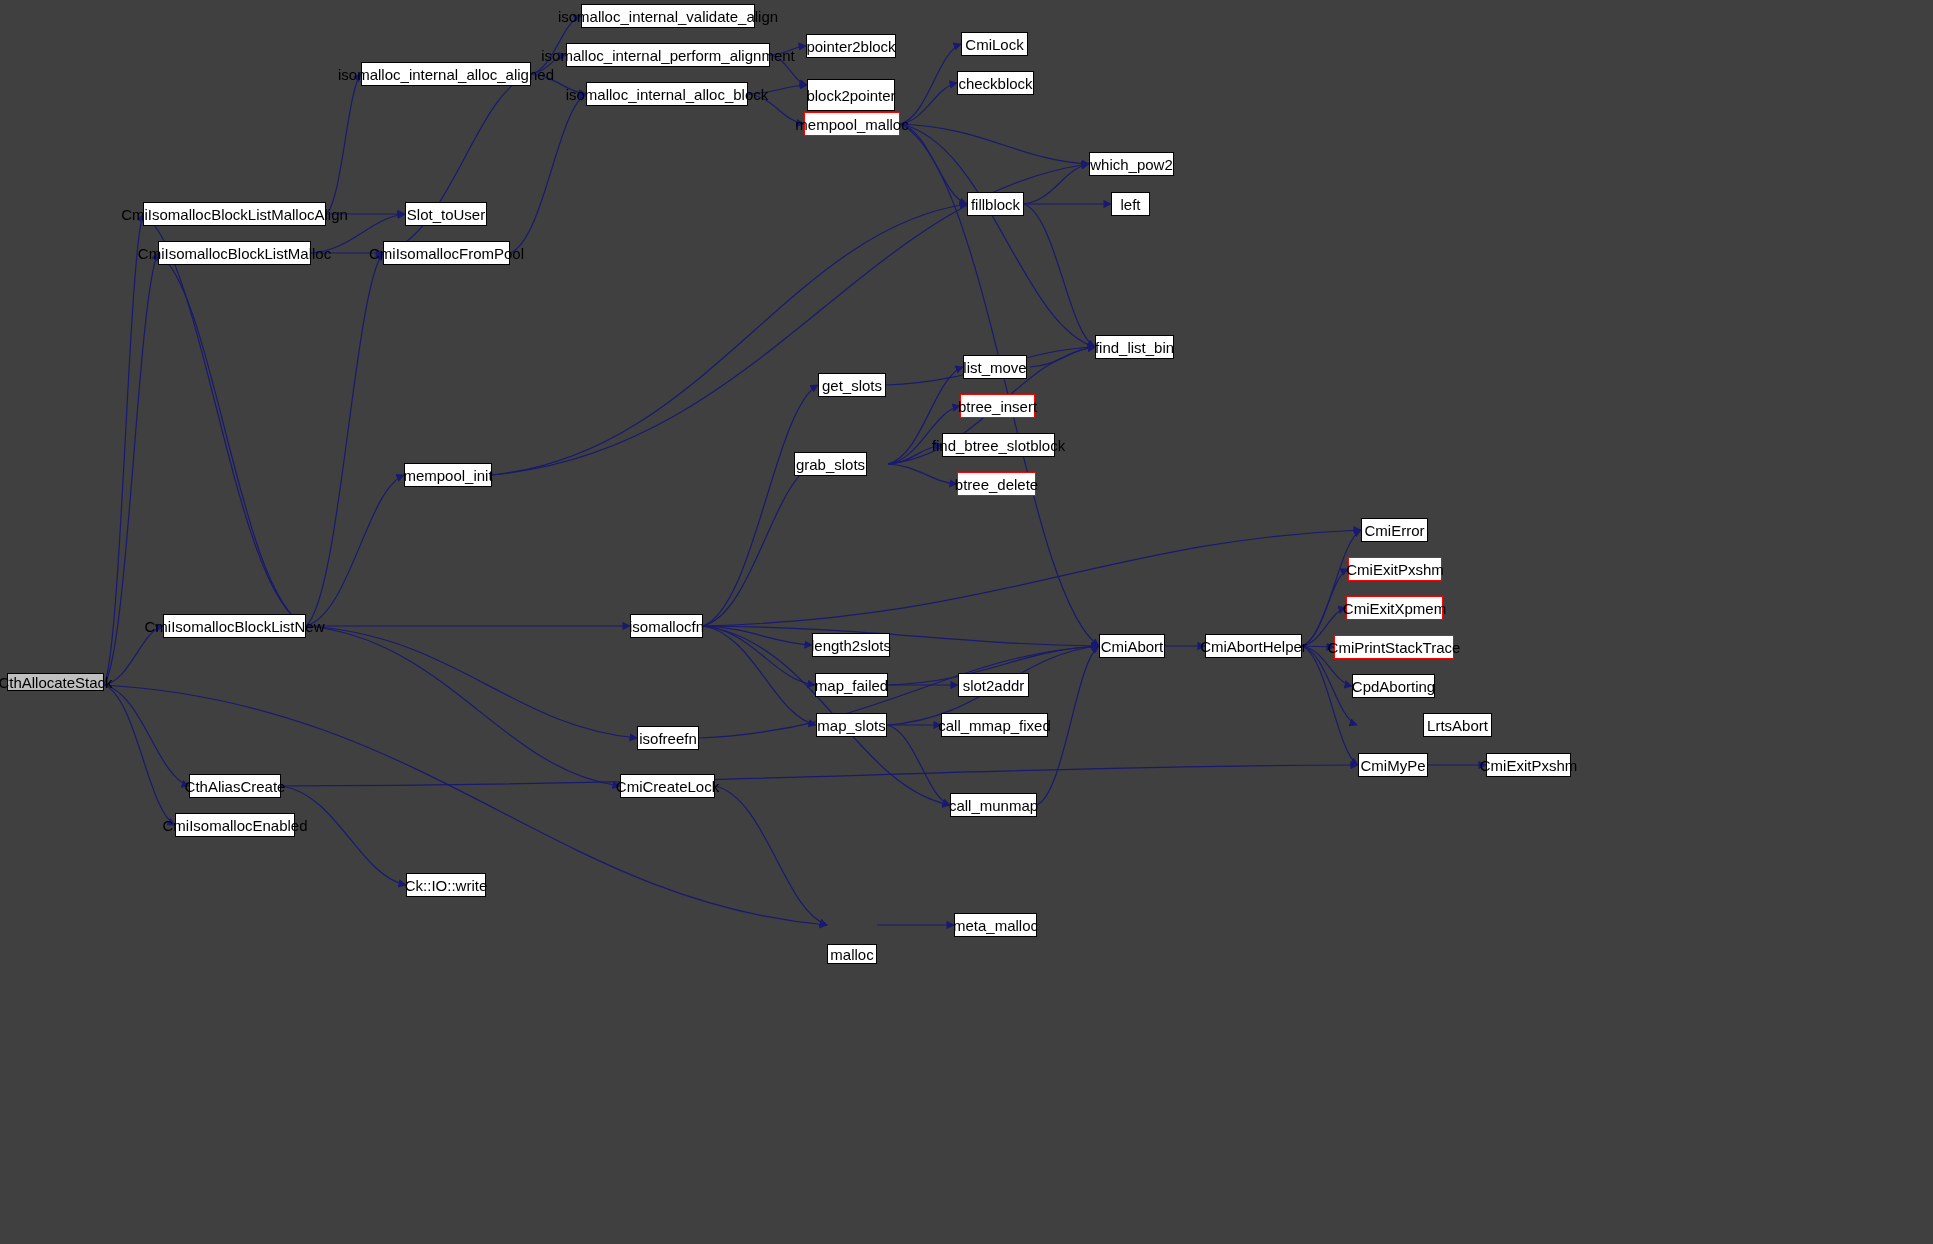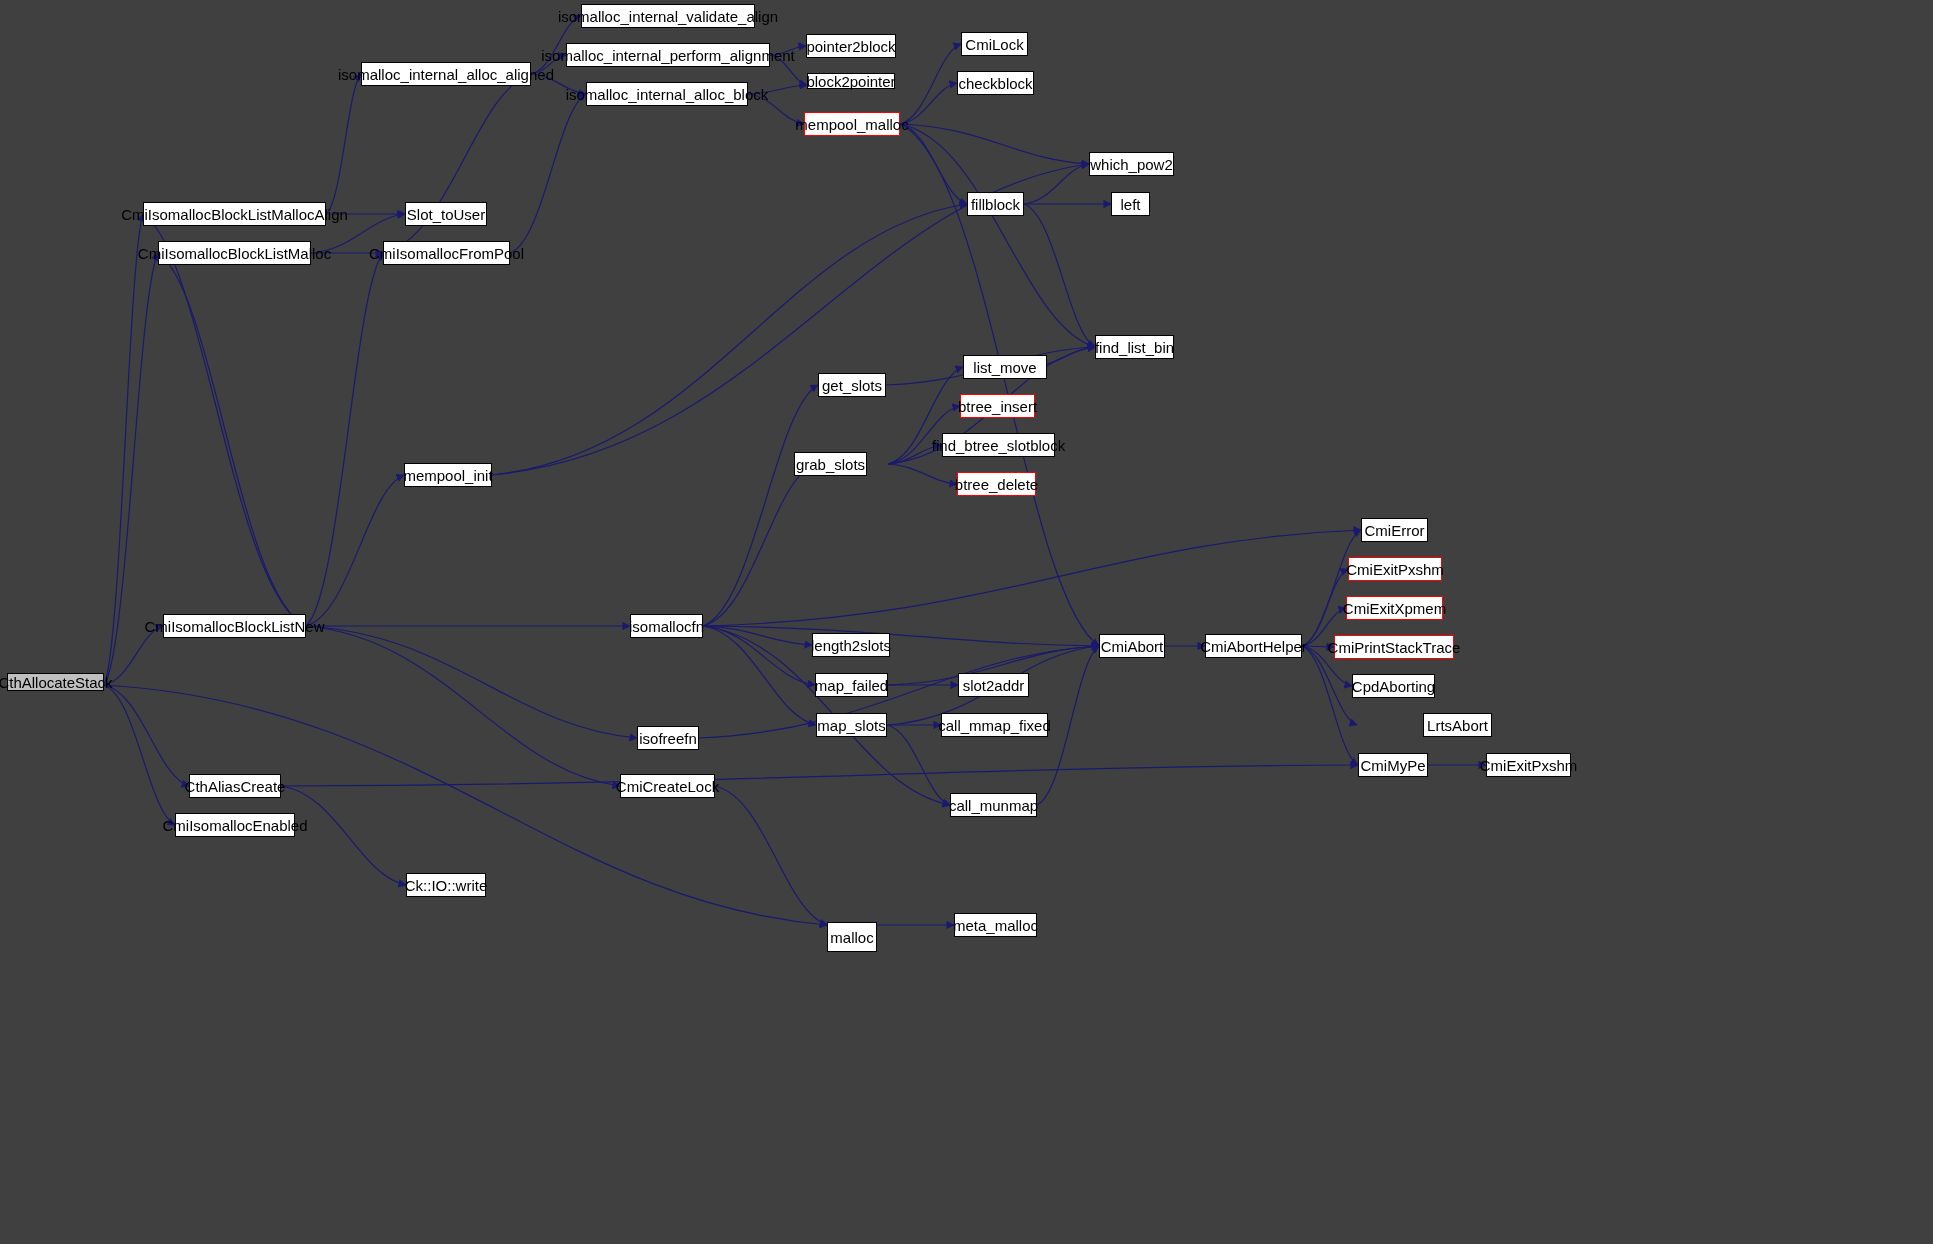--- a/index.html
+++ b/index.html
@@ -145,21 +145,21 @@
       </div>
       <div class="node" style="left: 806px; top: 34px; width: 90px; height: 24px;">
         <span class="node-label">pointer2block</span>
       </div>
       <div class="node" style="left: 961px; top: 32px; width: 67px; height: 24px;">
         <span class="node-label">CmiLock</span>
       </div>
       <div class="node" style="left: 361px; top: 62px; width: 170px; height: 24px;">
         <span class="node-label">isomalloc_internal_alloc_aligned</span>
       </div>
-      <div class="node" style="left: 807px; top: 73px; width: 88px; height: 16px; text-align: right;">
+      <div class="node" style="left: 807px; top: 79px; width: 88px; height: 32px; text-align: right;">
         <span class="node-label">block2pointer</span>
       </div>
       <div class="node" style="left: 957px; top: 71px; width: 77px; height: 24px;">
         <span class="node-label">checkblock</span>
       </div>
       <div class="node" style="left: 586px; top: 82px; width: 162px; height: 24px;">
         <span class="node-label">isomalloc_internal_alloc_block</span>
       </div>
       <div class="node red" style="left: 804px; top: 112px; width: 96px; height: 24px;">
         <span class="node-label">mempool_malloc</span>
@@ -181,21 +181,21 @@
       </div>
       <div class="node" style="left: 158px; top: 241px; width: 153px; height: 24px;">
         <span class="node-label">CmiIsomallocBlockListMalloc</span>
       </div>
       <div class="node" style="left: 383px; top: 241px; width: 127px; height: 24px;">
         <span class="node-label">CmiIsomallocFromPool</span>
       </div>
       <div class="node" style="left: 1095px; top: 335px; width: 79px; height: 24px;">
         <span class="node-label">find_list_bin</span>
       </div>
-      <div class="node" style="left: 963px; top: 355px; width: 84px; height: 24px;">
+      <div class="node" style="left: 963px; top: 355px; width: 64px; height: 24px;">
         <span class="node-label">list_move</span>
       </div>
       <div class="node" style="left: 818px; top: 373px; width: 68px; height: 24px;">
         <span class="node-label">get_slots</span>
       </div>
       <div class="node red" style="left: 960px; top: 394px; width: 75px; height: 24px;">
         <span class="node-label">btree_insert</span>
       </div>
       <div class="node" style="left: 942px; top: 433px; width: 113px; height: 24px;">
         <span class="node-label">find_btree_slotblock</span>
@@ -274,20 +274,20 @@
       </div>
       <div class="node" style="left: 950px; top: 793px; width: 87px; height: 24px;">
         <span class="node-label">call_munmap</span>
       </div>
       <div class="node" style="left: 175px; top: 813px; width: 120px; height: 24px;">
         <span class="node-label">CmiIsomallocEnabled</span>
       </div>
       <div class="node" style="left: 406px; top: 873px; width: 80px; height: 24px;">
         <span class="node-label">Ck::IO::write</span>
       </div>
-      <div class="node" style="left: 827px; top: 922px; width: 50px; height: 30px;">
+      <div class="node" style="left: 827px; top: 944px; width: 50px; height: 20px;">
         <span class="node-label">malloc</span>
       </div>
       <div class="node" style="left: 954px; top: 913px; width: 83px; height: 24px;">
         <span class="node-label">meta_malloc</span>
       </div>
     </div>
 </div>
 
 </body></html>

